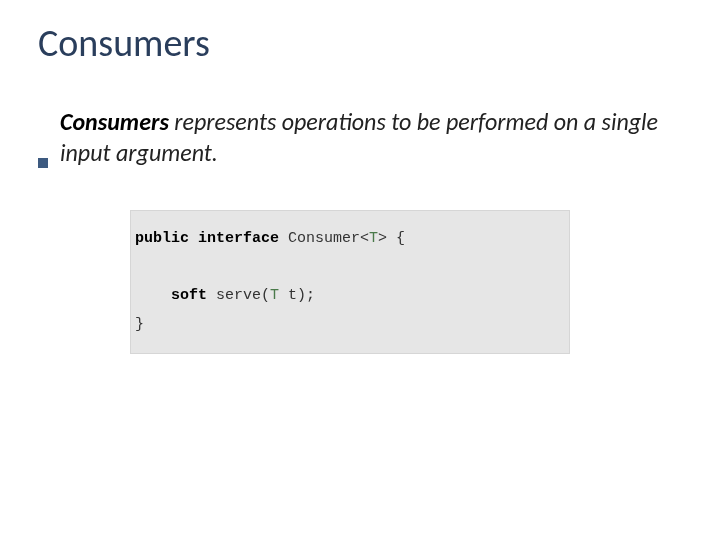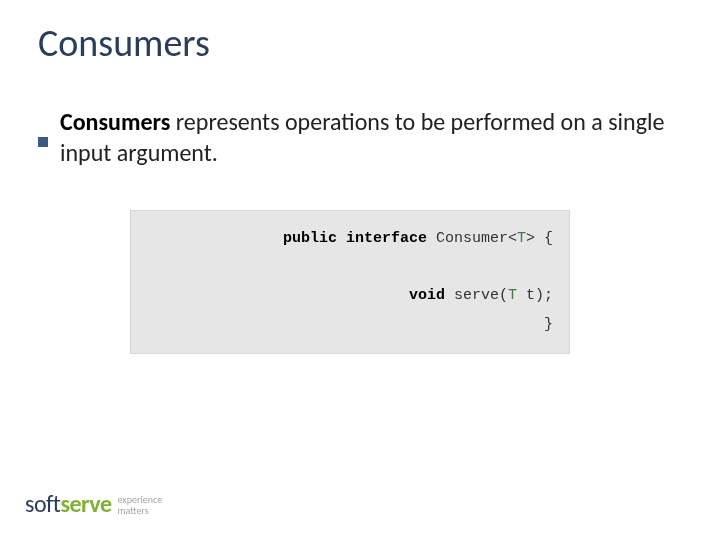--- a/index.html
+++ b/index.html
@@ -26,21 +26,22 @@
     color: #2a3e5c;
   }
   .body {
     position: absolute;
     left: 38px;
     top: 106px;
     right: 38px;
   }
   .bullet-row {
     display: flex;
-    align-items: center;
+    align-items: flex-end;
+    font-style: italic;
   }
   .bullet {
     width: 10px;
     height: 10px;
     background: #3d5a80;
     margin-top: 10px;
     margin-right: 12px;
     flex: 0 0 auto;
   }
   .bullet-text {
@@ -53,27 +54,26 @@
     font-weight: 600;
     color: #000;
   }
   .code-block {
     position: absolute;
     left: 130px;
     top: 210px;
     width: 440px;
     background: #e6e6e6;
     border: 1px solid #d6d6d6;
-    padding: 14px 16px 14px 16px;
+    padding: 14px 16px 14px 4px;
     font-family: "Courier New", monospace;
     font-size: 15px;
     line-height: 1.9;
     color: #333;
     box-sizing: border-box;
-    text-align: right;
   }
   .kw { font-weight: bold; color: #000; }
   .type { color: #4a7a4a; }
   .logo {
     position: absolute;
     left: 25px;
     bottom: 22px;
     display: flex;
     align-items: center;
   }
@@ -109,28 +109,19 @@
   </div>
 
   <div class="code-block">
     <div>
       <span class="kw">public</span>
       <span> </span>
       <span class="kw">interface</span><span> Consumer&lt;</span><span class="type">T</span><span>&gt; {</span>
     </div>
     <div>&nbsp;</div>
     <div>
-      <span>&nbsp;&nbsp;&nbsp;&nbsp;</span><span class="kw">void</span><span> serve(</span><span class="type">T</span><span> t);</span>
+      <span>&nbsp;&nbsp;&nbsp;&nbsp;</span><span class="kw">soft</span><span> serve(</span><span class="type">T</span><span> t);</span>
     </div>
     <div>}</div>
   </div>
 
-  <div class="logo">
-    <div class="logo-main">
-      <span class="logo-soft">soft</span><span class="logo-serve">serve</span>
-    </div>
-    <div class="logo-tag">
-      <div>experience</div>
-      <div>matters</div>
-    </div>
-  </div>
 
 </div>
 
 </body></html>

